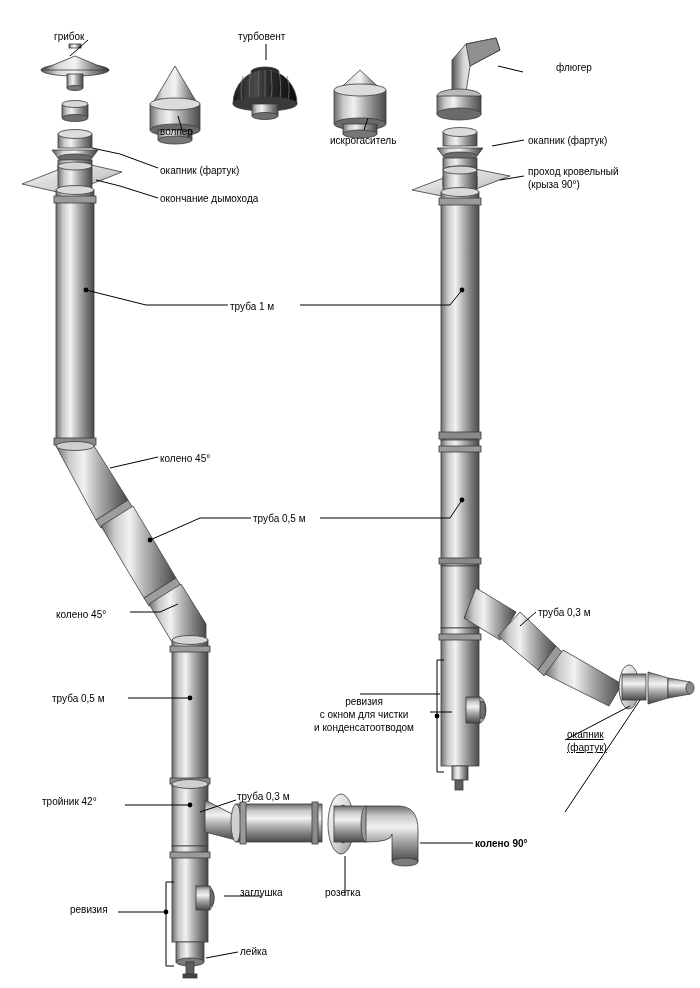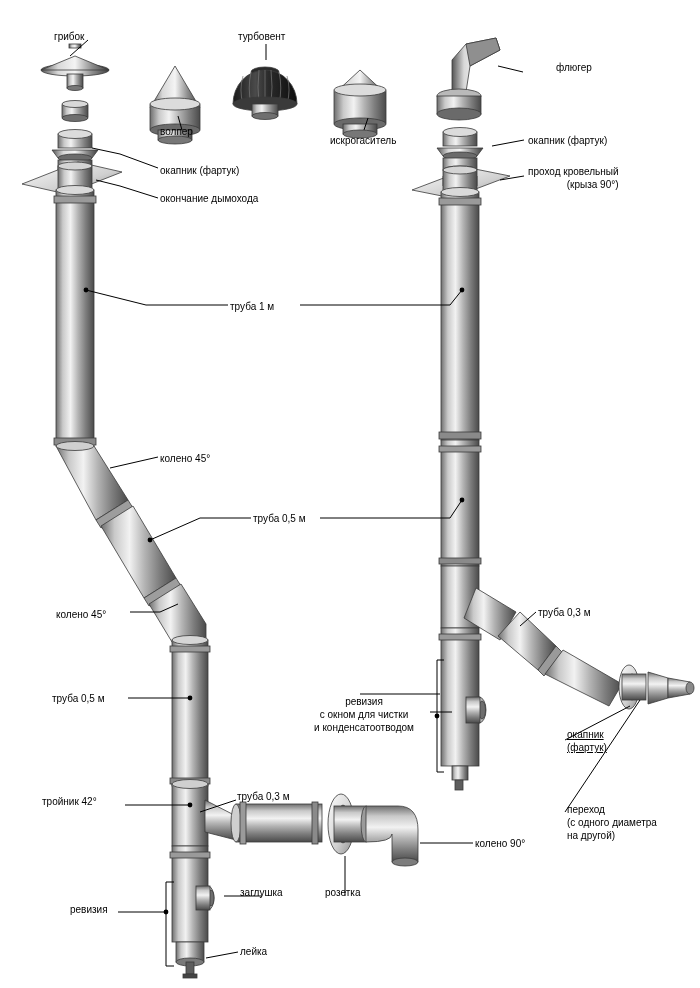--- a/index.html
+++ b/index.html
@@ -307,38 +307,35 @@
     </g>
   </svg>
 
   <div class="lbl" style="left:54px;top:30px;">грибок</div>
   <div class="lbl" style="left:238px;top:30px;">турбовент</div>
   <div class="lbl" style="left:528px;top:61px;margin-left:28px;">флюгер</div>
   <div class="lbl" style="left:160px;top:125px;">волпер</div>
   <div class="lbl" style="left:330px;top:134px;">искрогаситель</div>
   <div class="lbl" style="left:528px;top:134px;">окапник (фартук)</div>
   <div class="lbl" style="left:160px;top:164px;">окапник (фартук)</div>
-  <div class="lbl" style="left:528px;top:165px;text-align:right;">проход кровельный
+  <div class="lbl" style="left:528px;top:165px;">проход кровельный
 (крыза 90°)</div>
   <div class="lbl" style="left:160px;top:192px;">окончание дымохода</div>
   <div class="lbl" style="left:230px;top:300px;">труба 1 м</div>
   <div class="lbl" style="left:160px;top:452px;">колено 45°</div>
   <div class="lbl" style="left:253px;top:512px;">труба 0,5 м</div>
   <div class="lbl" style="left:56px;top:608px;">колено 45°</div>
   <div class="lbl" style="left:538px;top:606px;">труба 0,3 м</div>
   <div class="lbl" style="left:52px;top:692px;">труба 0,5 м</div>
   <div class="lbl c" style="left:294px;top:695px;width:140px;">ревизия
 с окном для чистки
 и конденсатоотводом</div>
   <div class="lbl" style="left:567px;top:728px;text-decoration:underline;">окапник
 (фартук)</div>
   <div class="lbl" style="left:237px;top:790px;">труба 0,3 м</div>
-  <div class="lbl" style="left:567px;top:803px;">переход
-(с одного диаметра
-на другой)</div>
   <div class="lbl" style="left:42px;top:795px;">тройник 42°</div>
-  <div class="lbl" style="left:475px;top:837px;">колено 90°</div>
+  <div class="lbl" style="left:475px;top:837px;font-weight:bold;">колено 90°</div>
   <div class="lbl" style="left:240px;top:886px;">заглушка</div>
   <div class="lbl" style="left:325px;top:886px;">розетка</div>
   <div class="lbl" style="left:70px;top:903px;">ревизия</div>
   <div class="lbl" style="left:240px;top:945px;">лейка</div>
 
 </div>
 
 </body></html>

